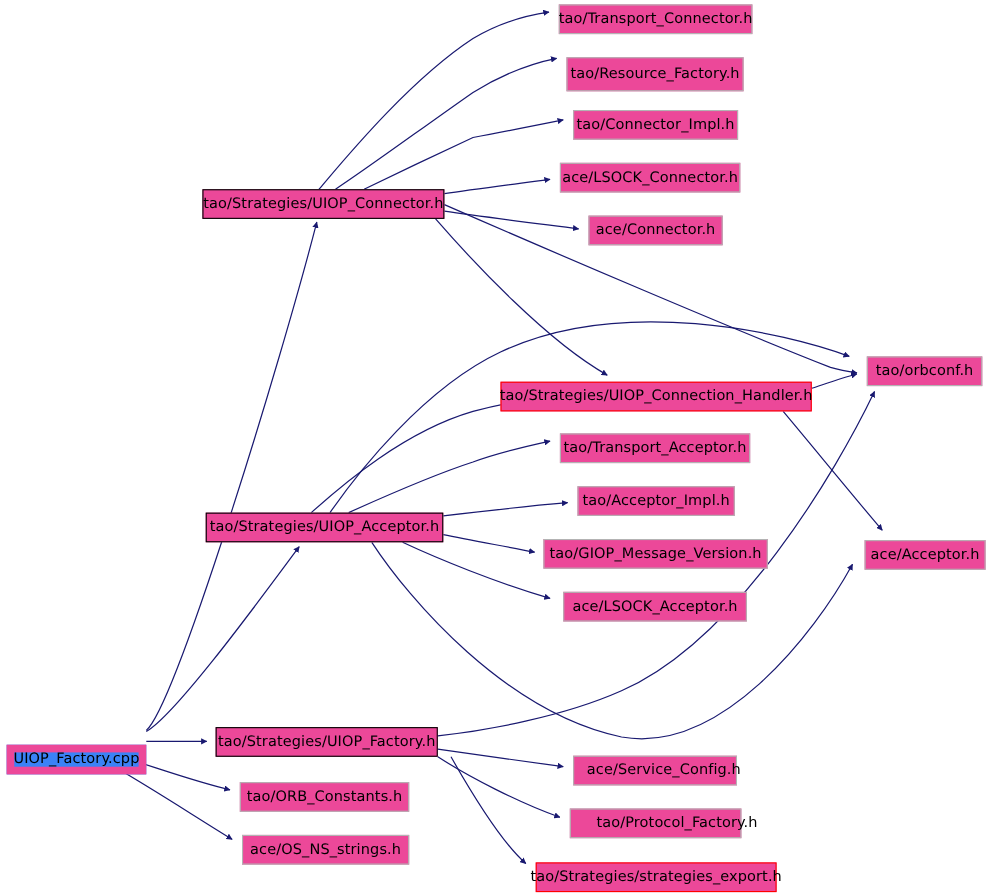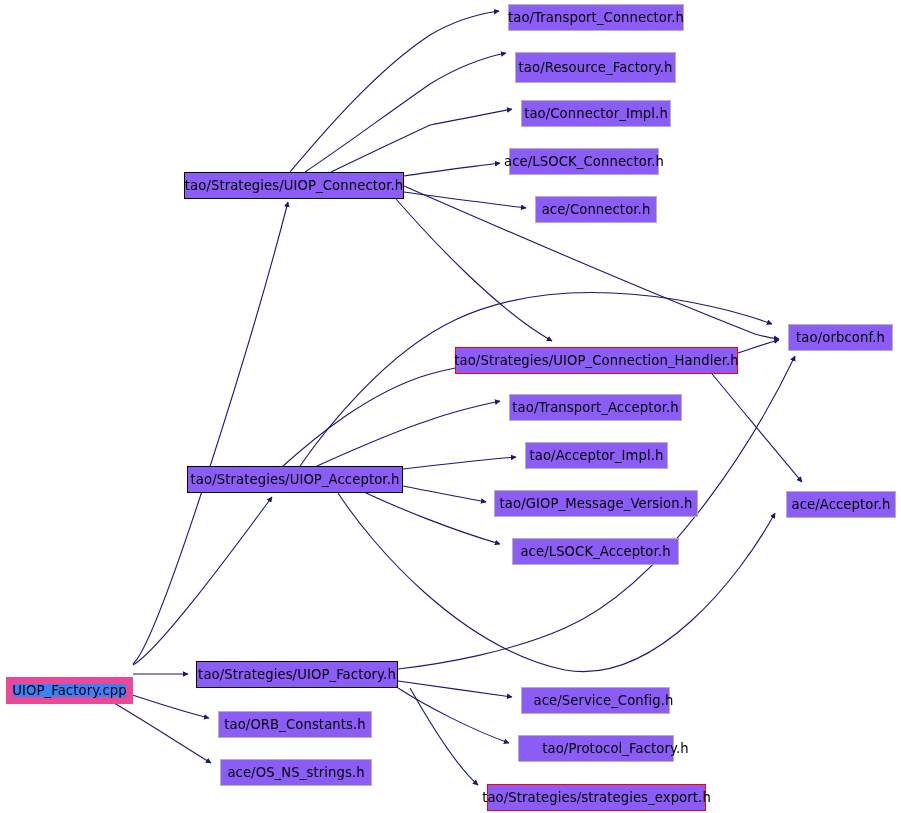--- a/index.html
+++ b/index.html
@@ -1,20 +1,20 @@
 <!DOCTYPE html>
 <html><head>
 <meta charset="utf-8">
 <style>
   html,body{margin:0;padding:0;background:#ffffff;}
   body{width:901px;height:813px;font-family:"DejaVu Sans","Liberation Sans",sans-serif;}
   #graph{position:relative;width:901px;height:813px;overflow:hidden;background:#fff;}
   #edges{position:absolute;left:0;top:0;width:901px;height:813px;}
   .node{position:absolute;box-sizing:border-box;display:flex;align-items:center;
-        justify-content:center;background:#8b5cf6;border:1px solid #b3b3b3;
+        justify-content:center;background:#ec4899;border:1px solid #b3b3b3;
         font-size:13.2px;color:#000000;white-space:nowrap;letter-spacing:0.1px;
         line-height:1;}
   .node.black{border:1px solid #000000;}
   .node.red{border:1px solid #ff0000;}
   .node.root{border:7px solid #ec4899;background:#3b82f6;margin-top:16px;}
 </style>
 </head>
 <body>
 
 <div id="graph">
@@ -73,21 +73,21 @@
       </div>
       <div class="node" style="left: 508px; top: 4px; width: 176px; height: 27px;">
         <span>tao/Transport_Connector.h</span>
       </div>
       <div class="node" style="left: 515px; top: 52px; width: 161px; height: 31px;">
         <span>tao/Resource_Factory.h</span>
       </div>
       <div class="node" style="left: 521px; top: 100px; width: 150px; height: 27px;">
         <span>tao/Connector_Impl.h</span>
       </div>
-      <div class="node" style="left: 509px; top: 148px; width: 150px; height: 27px;">
+      <div class="node" style="left: 509px; top: 148px; width: 164px; height: 27px;">
         <span>ace/LSOCK_Connector.h</span>
       </div>
       <div class="node" style="left: 535px; top: 196px; width: 122px; height: 27px;">
         <span>ace/Connector.h</span>
       </div>
       <div class="node" style="left: 509px; top: 394px; width: 173px; height: 27px;">
         <span>tao/Transport_Acceptor.h</span>
       </div>
       <div class="node" style="left: 525px; top: 442px; width: 143px; height: 27px;">
         <span>tao/Acceptor_Impl.h</span>

